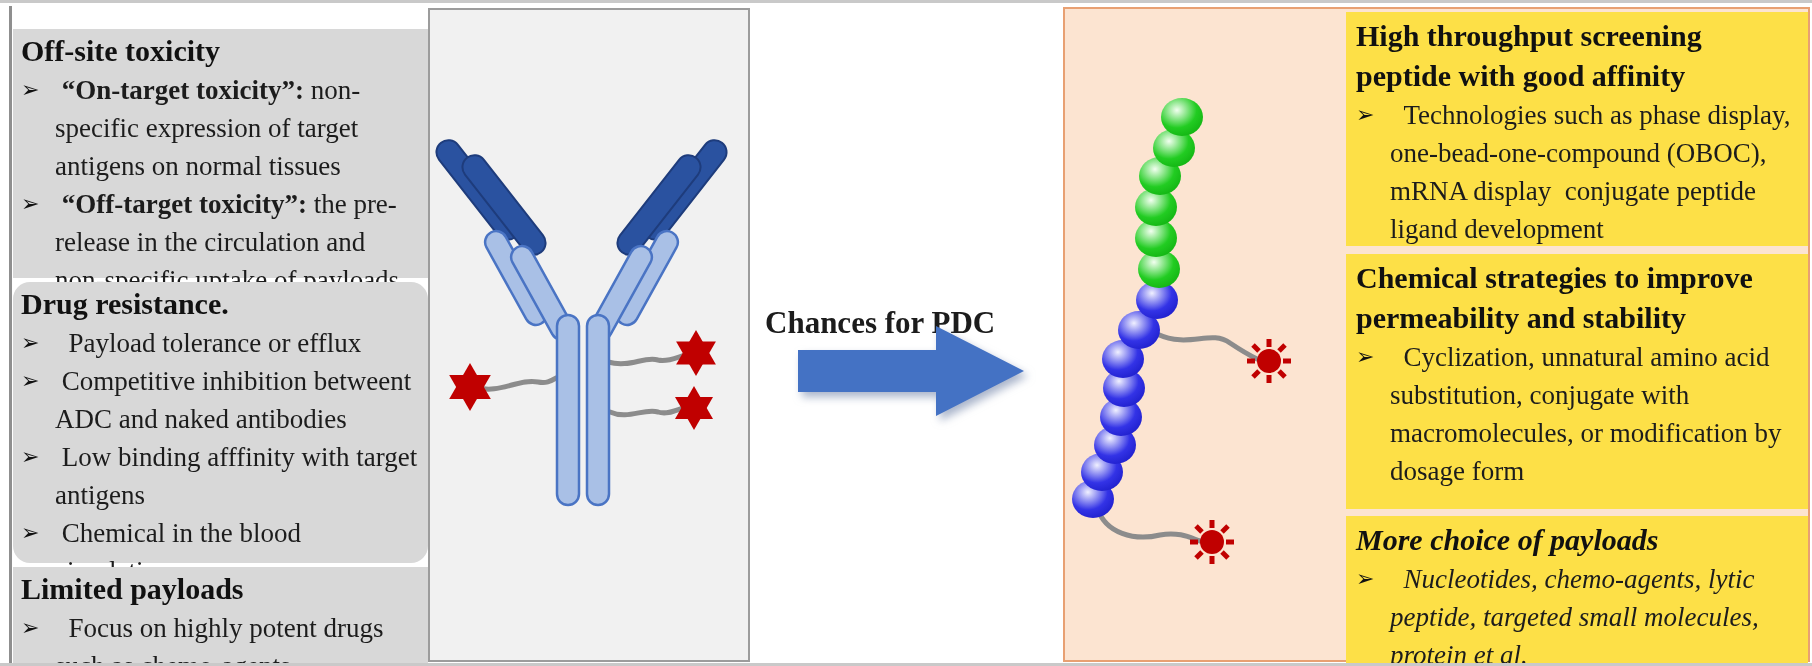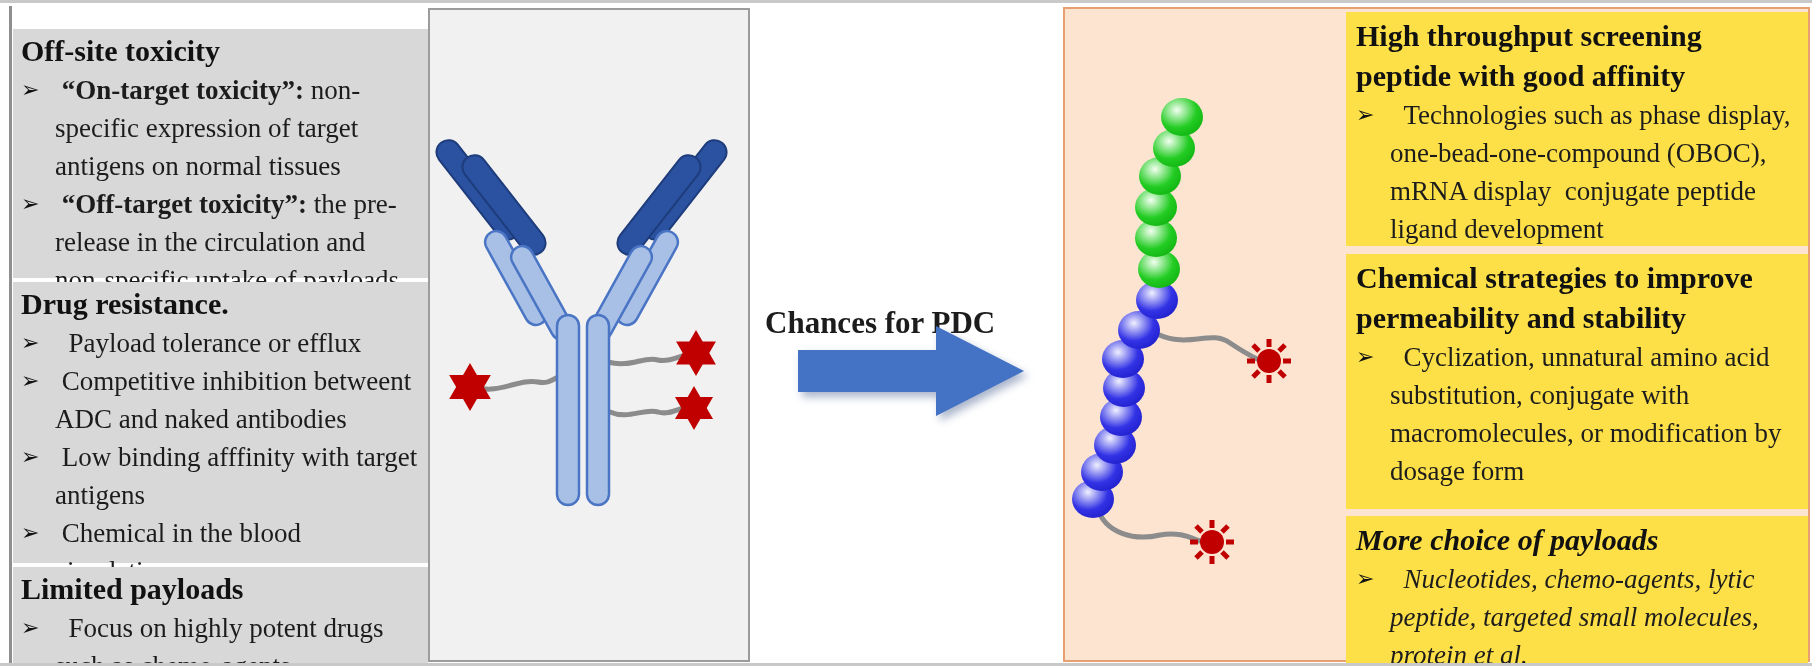--- a/index.html
+++ b/index.html
@@ -6,21 +6,21 @@
   .canvas{
     position:relative;width:1812px;height:666px;overflow:hidden;
     background:#ffffff;box-sizing:border-box;
     border-top:3px solid #c9c9c9;border-bottom:3px solid #c9c9c9;
     font-family:"Liberation Serif","DejaVu Serif",serif;color:#1c1c1c;
   }
   .left-rule{position:absolute;left:9px;top:3px;width:3px;height:657px;background:#8f8f8f;}
   
   .left-box{position:absolute;left:13px;width:415px;background:#d8d8d8;box-sizing:border-box;padding:2px 8px 0 8px;margin-top:21px;}
   .left-box.b1{top:5px;height:249px;}
-  .left-box.b2{top:258px;height:281px;}
+  .left-box.b2{top:258px;height:281px;border-radius:17px;}
   .left-box.b3{top:543px;height:101px;}
   
   .ab-panel{position:absolute;left:428px;top:5px;width:322px;height:654px;background:#f1f1f1;
     border:2px solid #9c9c9c;box-sizing:border-box;}
   
   .center-label{position:absolute;left:765px;top:302px;width:280px;text-align:left;
     font-size:31px;font-weight:bold;letter-spacing:0px;}
   .center-arrow{position:absolute;left:798px;top:321px;width:230px;height:96px;
     filter:drop-shadow(4px 5px 4px rgba(100,120,160,0.55));}
   

